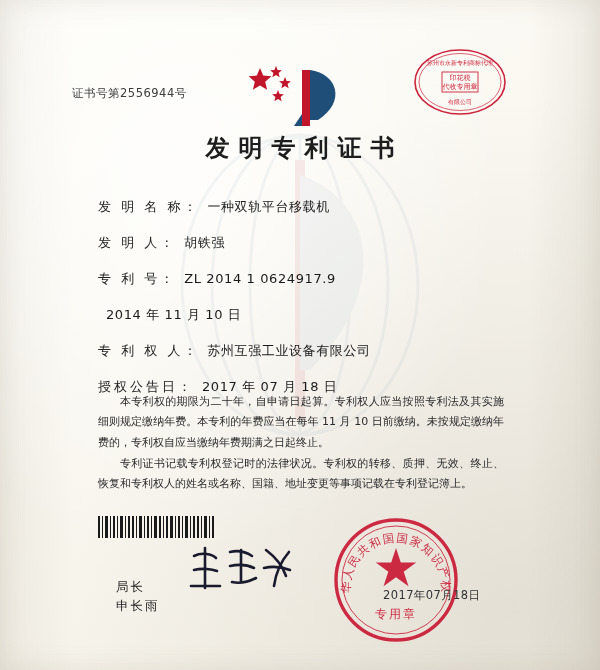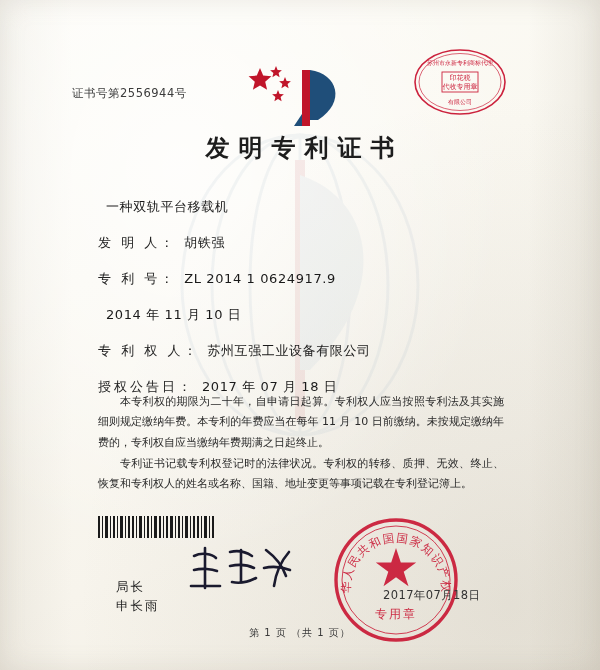--- a/index.html
+++ b/index.html
@@ -231,20 +231,21 @@
     <rect x="30" y="25" width="36" height="20" fill="none" stroke="#c8102e" stroke-width="0.9"></rect>
     <text x="48" y="33" font-size="7" fill="#c8102e" text-anchor="middle" font-family="DejaVu Sans, sans-serif">印花税</text>
     <text x="48" y="42" font-size="7" fill="#c8102e" text-anchor="middle" font-family="DejaVu Sans, sans-serif">代收专用章</text>
     <text x="48" y="57" font-size="6" fill="#c8102e" text-anchor="middle" font-family="DejaVu Sans, sans-serif">有限公司</text>
   </svg>
 
   <div class="title">发明专利证书</div>
 
   <div class="fields">
     <div class="field-row">
+      <span class="field-label">发 明 名 称：</span>
       <span class="field-sep"></span>
       <span class="field-value">一种双轨平台移载机</span>
     </div>
     <div class="field-row">
       <span class="field-label">发 明 人：</span>
       <span class="field-sep"></span>
       <span class="field-value">胡铁强</span>
     </div>
     <div class="field-row">
       <span class="field-label">专 利 号：</span>
@@ -337,16 +338,15 @@
       <textPath href="#sealArc" startOffset="50%" text-anchor="middle">中华人民共和国国家知识产权局</textPath>
     </text>
     <g fill="#c8102e">
       <polygon points="66,34 70.8,48.6 86.2,48.6 73.7,57.7 78.5,72.3 66,63.2 53.5,72.3 58.3,57.7 45.8,48.6 61.2,48.6"></polygon>
     </g>
     <text x="66" y="104" fill="#c8102e" font-size="12" text-anchor="middle" font-family="DejaVu Sans, sans-serif" letter-spacing="2">专用章</text>
   </svg>
 
   <div class="seal-date">2017年07月18日</div>
 
-  <div class="page-footer">第 1 页 （共 1 页）</div>
 
   <div class="edge-shade"></div>
 </div>
 
 </body></html>

